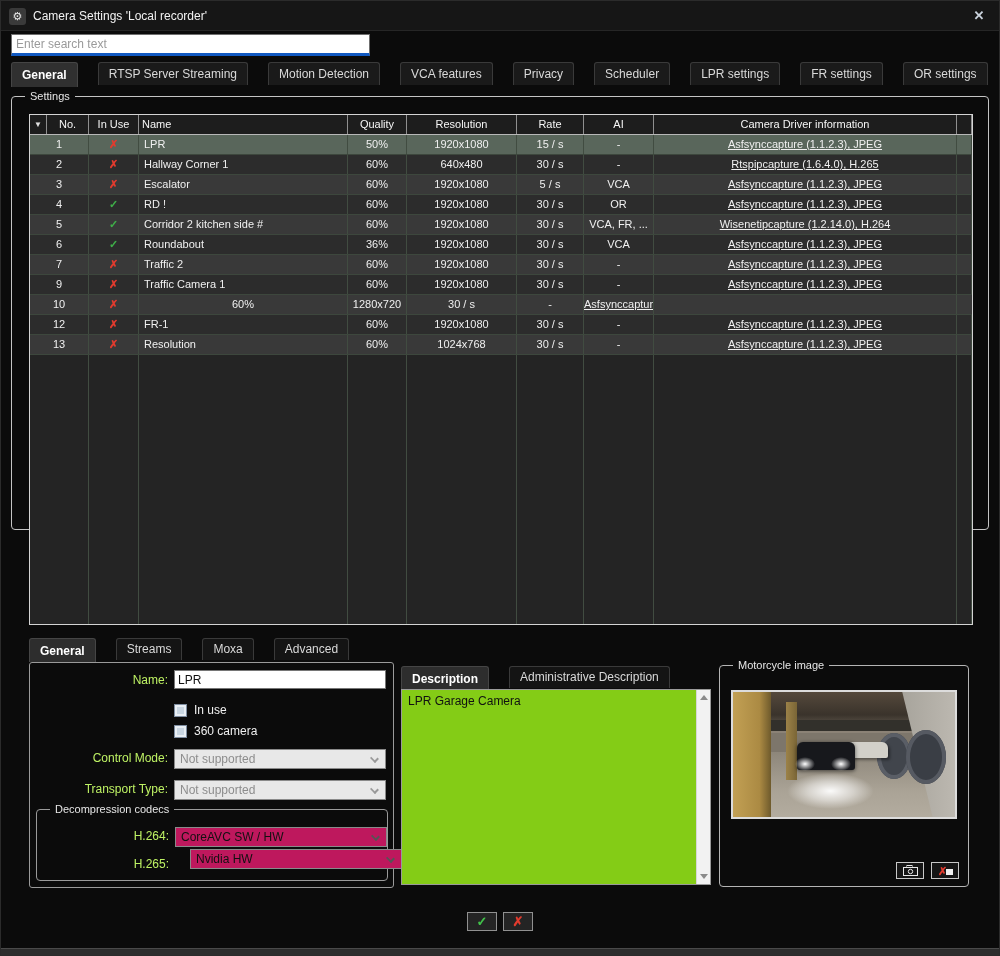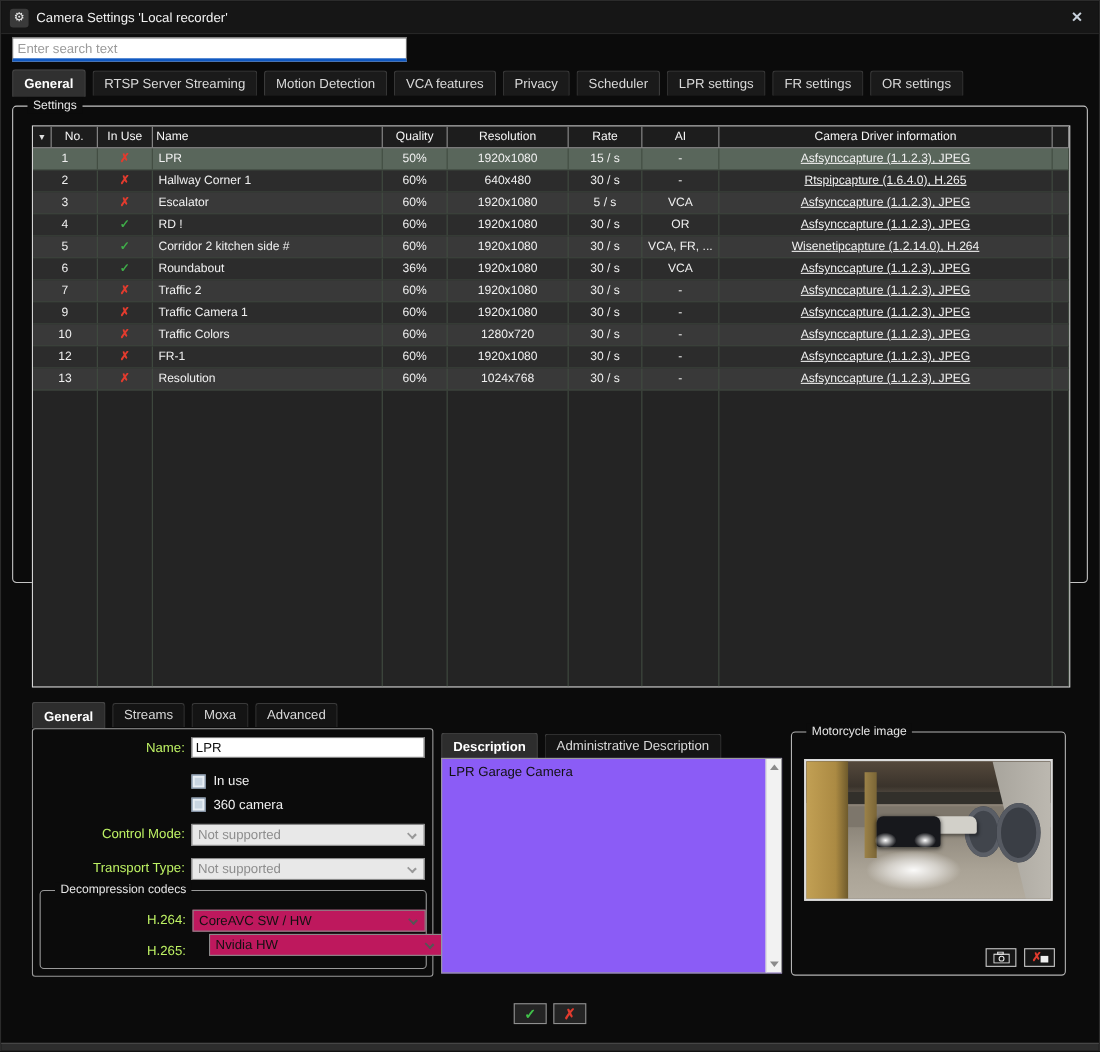--- a/index.html
+++ b/index.html
@@ -11,21 +11,21 @@
   #titlebar { position:absolute; left:0; top:0; width:100%; height:30px; background:#161616; border-bottom:1px solid #262626; }
   #titlebar .app-icon { position:absolute; left:8px; top:7px; width:17px; height:17px; background:#3a3a3a; border-radius:3px; color:#e8e8e8; font-size:11px; line-height:16px; text-align:center; }
   #titlebar .title { position:absolute; left:32px; top:0; line-height:30px; font-size:12px; color:#f2f2f2; }
   #titlebar .close { position:absolute; right:11px; top:6px; width:18px; height:18px; color:#c9d2dc; font-size:13px; font-weight:bold; text-align:center; line-height:18px; cursor:pointer; }
 
   
   #search-input { position:absolute; left:10px; top:33px; width:359px; height:22px; background:#fff; border:1px solid #6f6f6f; border-bottom:3px solid #1159c1; font-size:12px; padding:0 4px; color:#222; font-family:"Liberation Sans", sans-serif; }
   #search-input::placeholder { color:#9a9a9a; }
 
   
-  .tabbar { position:absolute; display:flex; align-items:center; gap:6px; }
+  .tabbar { position:absolute; display:flex; align-items:flex-start; gap:20px; }
   .tab { font-size:12px; color:#d9d9d9; background:#1a1a1a; border:1px solid #3a3a3a; border-bottom:none; border-radius:3px 3px 0 0; padding:0 10px; height:23px; line-height:22px; cursor:pointer; white-space:nowrap; }
   .tab.active { background:#303030; color:#fff; font-weight:bold; height:25px; line-height:25px; border-color:#454545; }
   #main-tabs { left:10px; top:61px; height:26px; }
   #detail-tabs { left:28px; top:637px; height:24px; }
   #detail-tabs .tab { height:22px; line-height:21px; background:#141414; }
   #detail-tabs .tab.active { background:#2d2d2d; height:24px; line-height:24px; }
   #desc-tabs { left:400px; top:665px; height:24px; }
   #desc-tabs .tab { height:22px; line-height:21px; background:#141414; }
   #desc-tabs .tab.active { background:#2d2d2d; height:24px; line-height:24px; }
 
@@ -63,21 +63,21 @@
   .dropdown { position:absolute; left:144px; width:212px; height:20px; border:1px solid #8a8a8a; font-size:12px; line-height:18px; padding:0 20px 0 5px; cursor:pointer; white-space:nowrap; overflow:hidden; }
   .dropdown.disabled { background:#e8e8e8; color:#8d8d8d; cursor:default; }
   .dropdown.enabled { background:#be185d; color:#111; }
   .chev { position:absolute; right:7px; top:5px; width:7px; height:7px; border-right:2px solid #999; border-bottom:2px solid #999; transform:rotate(45deg) scale(1,0.8); }
   .dropdown.enabled .chev { border-color:#555; }
   .cbrow { position:absolute; left:144px; height:14px; display:flex; align-items:center; gap:7px; cursor:pointer; }
   .cbbox { width:13px; height:13px; background:#c9d6e2; border:1px solid #7e8da0; box-shadow:inset 0 0 0 2px #e9eff5; }
   .cbrow span.cblabel { font-size:12px; color:#f0f0f0; }
 
   
-  #desc-area { position:absolute; left:400px; top:688px; width:310px; height:196px; background:#8b5cf6; border:1px solid #9a9a9a; }
+  #desc-area { position:absolute; left:400px; top:688px; width:310px; height:196px; background:#84cc16; border:1px solid #9a9a9a; }
   #desc-text { position:absolute; inset:0 14px 0 0; padding:4px 4px 0 6px; font-size:12px; color:#111; }
   #desc-scroll { position:absolute; right:0; top:0; bottom:0; width:14px; background:#f2f2f2; border-left:1px solid #d7d7d7; }
   .tri-up { position:absolute; top:5px; left:3px; width:0; height:0; border-left:4px solid transparent; border-right:4px solid transparent; border-bottom:5px solid #8b8b8b; }
   .tri-down { position:absolute; bottom:5px; left:3px; width:0; height:0; border-left:4px solid transparent; border-right:4px solid transparent; border-top:5px solid #8b8b8b; }
 
   
   #ref-image { position:absolute; left:11px; top:24px; width:226px; height:129px; border:2px solid #dcdcdc; overflow:hidden; background:#7d766b; }
   .scn { position:absolute; }
   .scn-ceiling { left:0; top:0; width:100%; height:30%; background:linear-gradient(180deg,#55493c 0%,#3a332b 60%,#6a6257 100%); }
   .scn-beam { left:10%; top:22%; width:72%; height:9%; background:#32302b; box-shadow:0 2px 0 #8b8276; }
@@ -228,21 +228,20 @@
           <div>60%</div>
           <div>1920x1080</div>
           <div>30 / s</div>
           <div>-</div>
           <div><span class="link">Asfsynccapture (1.1.2.3), JPEG</span></div>
           <div></div>
         </div>
         <div class="trow light">
           <div>10</div>
           <div><span class="x-icon">✗</span></div>
-          <div class="c-name">Traffic Colors</div>
           <div>60%</div>
           <div>1280x720</div>
           <div>30 / s</div>
           <div>-</div>
           <div><span class="link">Asfsynccapture (1.1.2.3), JPEG</span></div>
           <div></div>
         </div>
         <div class="trow dark">
           <div>12</div>
           <div><span class="x-icon">✗</span></div>

